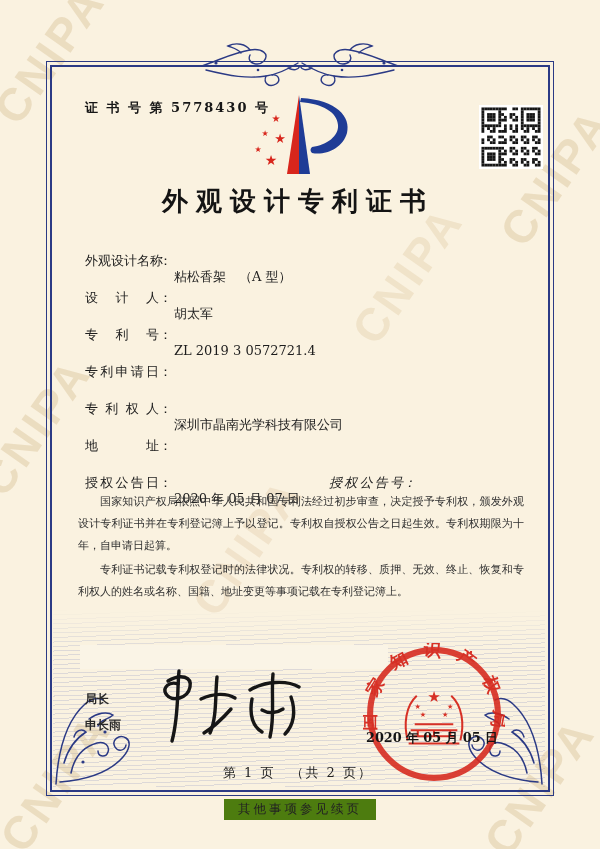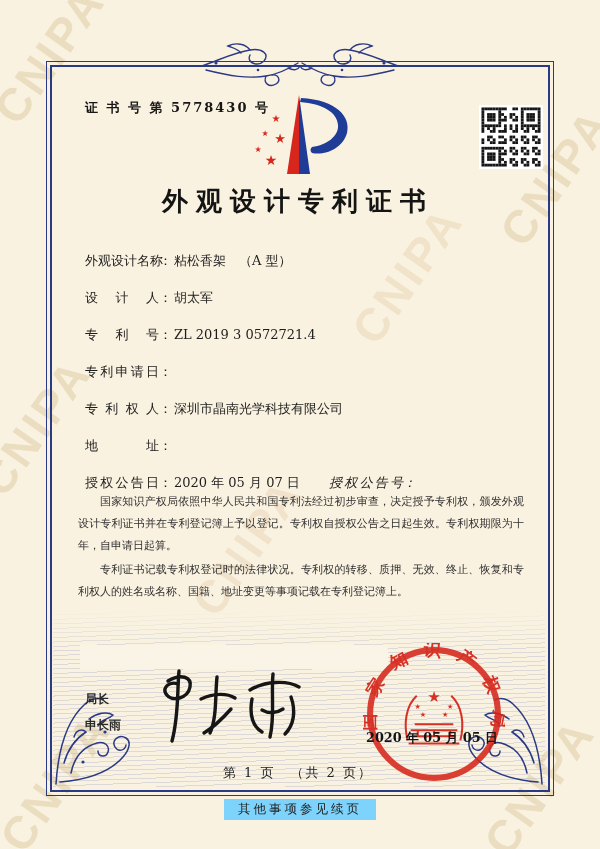--- a/index.html
+++ b/index.html
@@ -52,21 +52,21 @@
 
   .title{
     position:absolute;left:50px;top:184px;width:496px;text-align:center;
     font-size:26px;font-weight:700;letter-spacing:8px;color:#141414;
   }
 
   .fields{position:absolute;left:85px;top:249px;width:441px;}
   .frow{display:flex;font-size:13px;line-height:23px;height:23px;margin-bottom:14px;font-weight:500;white-space:nowrap;}
   .flabel{width:74px;text-align:justify;text-align-last:justify;flex:none;}
   .fcolon{width:15px;flex:none;}
-  .fvalue{flex:1;}
+  .fvalue{flex:1;margin-top:16px;}
   .fvalue-addr{font-size:12.1px;letter-spacing:-0.2px;}
   .frow-grant{margin-bottom:0;gap:19px;}
   .pair-left{display:flex;width:225px;flex:none;}
   .pair-right{display:flex;flex:1;font-style:italic;}
 
   .body-text{position:absolute;left:78px;top:491px;width:446px;}
   .body-text p{
     margin:0 0 2px 0;font-size:11px;line-height:22px;color:#303030;
     text-indent:2em;text-align:justify;font-weight:500;
   }
@@ -75,21 +75,21 @@
     font-size:12px;font-weight:700;color:#2a2a2a;line-height:26px;}
   .signature{position:absolute;left:138px;top:665px;width:182px;height:86px;}
 
   .seal{position:absolute;left:363px;top:643px;width:142px;height:142px;mix-blend-mode:multiply;opacity:0.95;}
   .seal-date{position:absolute;left:366px;top:730px;width:136px;text-align:left;
     font-size:12.8px;font-weight:700;color:#141414;white-space:nowrap;}
 
   .page-num{position:absolute;left:50px;top:764px;width:496px;text-align:center;
     font-size:13px;letter-spacing:2px;color:#222;}
   .cont-note{position:absolute;left:0;top:798px;width:600px;text-align:center;}
-  .cont-note span{display:inline-block;background:#7dd3fc;padding:2px 14px;
+  .cont-note span{display:inline-block;background:#4d7c0f;padding:2px 14px;
     font-size:12.5px;letter-spacing:3px;font-weight:500;color:#222;}
 </style>
 </head>
 <body>
 
 <div class="page">
 
   <span class="wm wm1">CNIPA</span>
   <span class="wm wm2">CNIPA</span>
   <span class="wm wm3">CNIPA</span>

